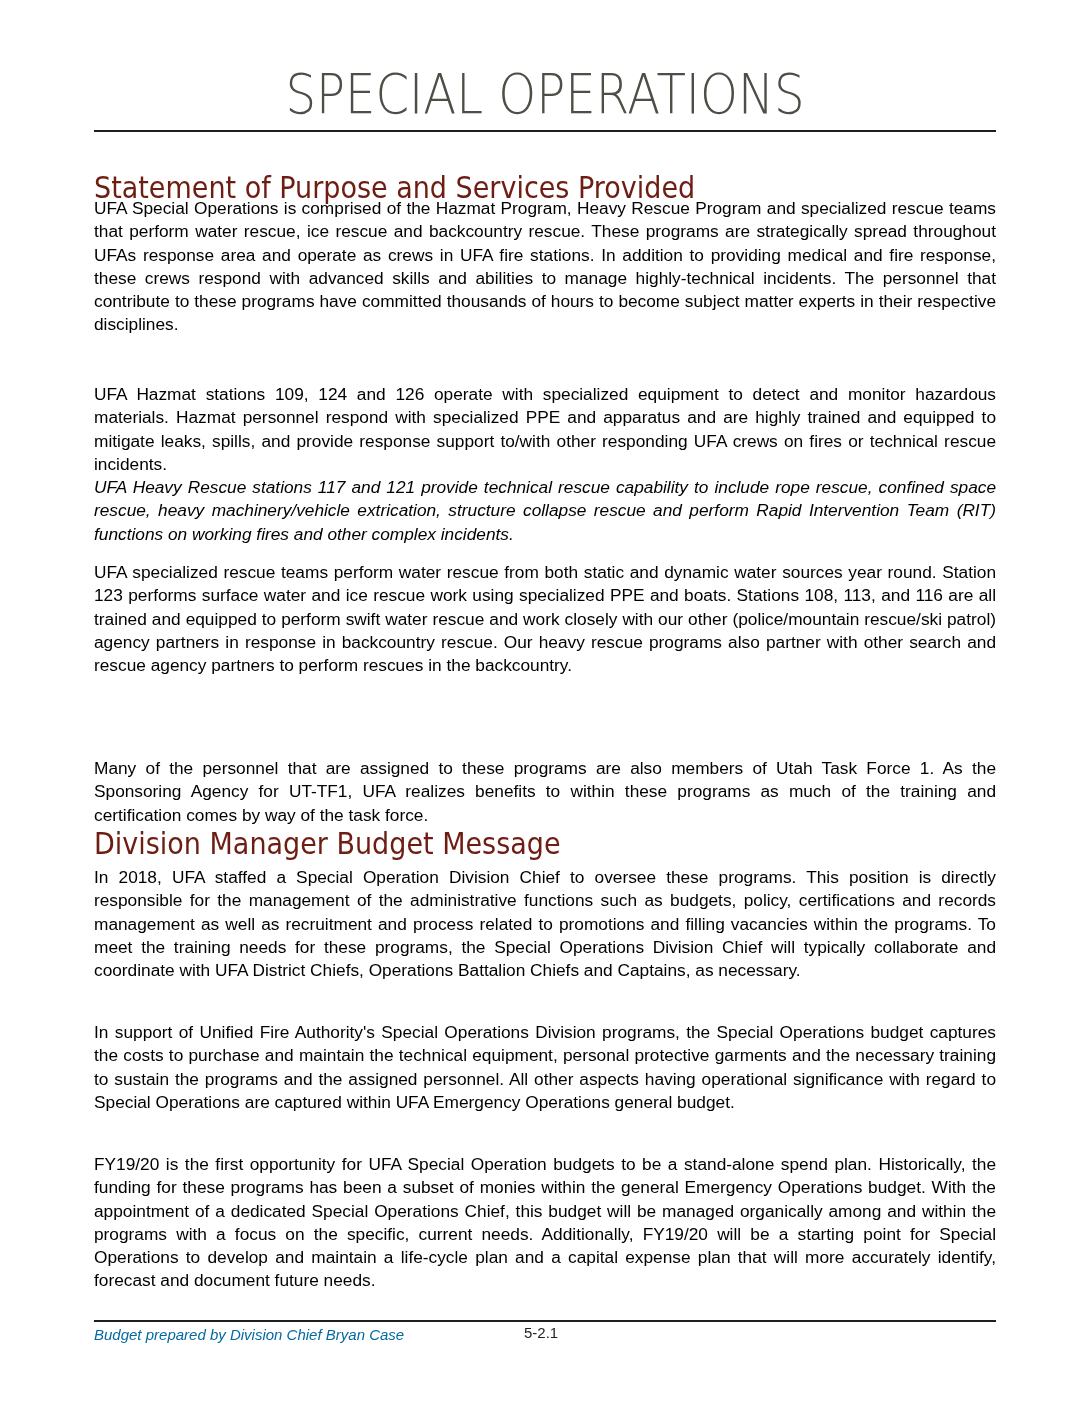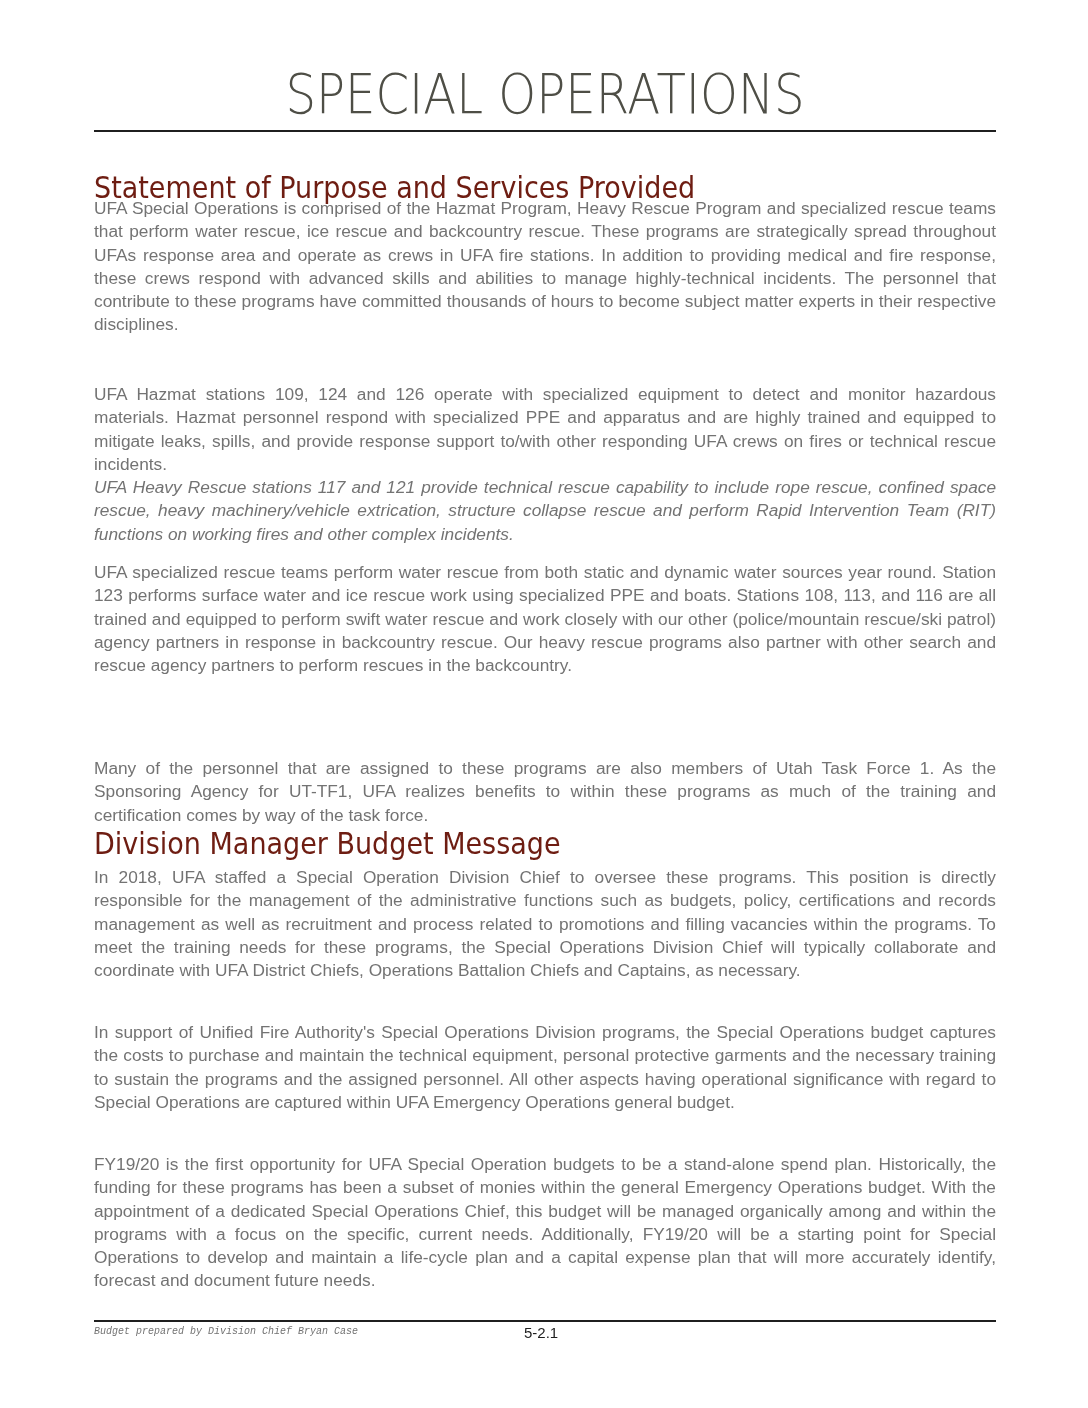--- a/index.html
+++ b/index.html
@@ -7,23 +7,23 @@
          font-family: "Liberation Sans", sans-serif; color: #1a1a1a; }
   .page { position: absolute; left: 94px; top: 0; width: 902px; }
   .title { position: absolute; top: 58px; left: 0; width: 902px; text-align: center;
            font-family: "DejaVu Sans", sans-serif; font-weight: 200; font-size: 56px;
            letter-spacing: 0px; color: #4e4e46; line-height: 72px; transform: scaleX(0.86); }
   .rule-top { position: absolute; top: 130px; left: 0; width: 902px; height: 2px; background: #1f1f1f; }
   .h2 { position: absolute; left: 0; font-family: "DejaVu Sans", sans-serif; font-size: 30px;
         color: #6e1d12; line-height: 36px; white-space: nowrap; transform-origin: left center;
         transform: scaleX(0.9); }
   .para { position: absolute; left: 0; width: 902px; font-size: 17.3px; line-height: 23.3px;
-          text-align: justify; color: #737373; }
+          text-align: justify; color: #000000; }
   .rule-bottom { position: absolute; top: 1320px; left: 0; width: 902px; height: 2px; background: #1f1f1f; }
-  .footer-left { position: absolute; top: 1326px; left: 0; font-size: 10px; font-style: italic; color: #737373; font-family: Liberation Mono, monospace; }
+  .footer-left { position: absolute; top: 1326px; left: 0; font-size: 15px; font-style: italic; color: #0369a1; }
   .footer-page { position: absolute; top: 1324px; left: 430px; font-size: 15px; color: #1e1e1e; }
 </style>
 </head>
 <body>
 
 <div class="page">
   <div class="title">SPECIAL OPERATIONS</div>
   <div class="rule-top"></div>
 
   <div class="h2" style="top:170px;">Statement of Purpose and Services Provided</div>

